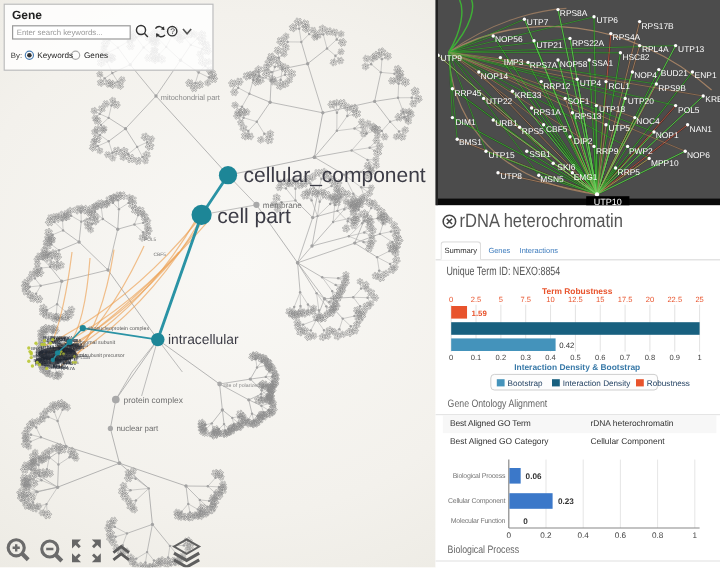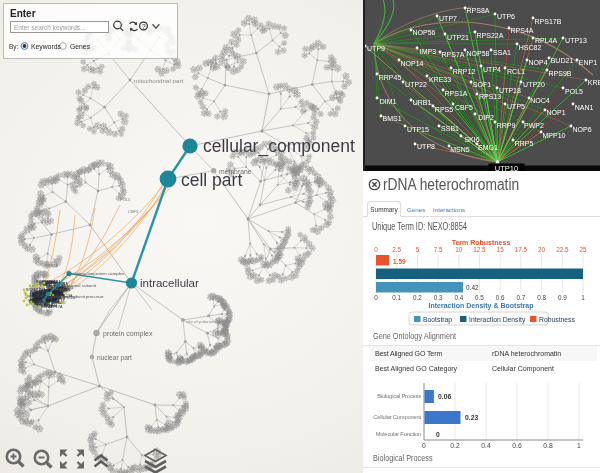--- a/index.html
+++ b/index.html
@@ -2130,21 +2130,21 @@
         <path d="M94.5,460.5 l6.5,-5 6.5,5"></path>
         <path d="M94.5,466.5 l6.5,-5 6.5,5"></path>
       </g>
       <g stroke="#5f5f5f" fill="none">
         <path d="M145,455.5 l10.5,-6 10.5,6 -10.5,6 z" stroke-width="1.6"></path>
         <path d="M145,461 l10.5,6 10.5,-6" stroke-width="2.6"></path>
         <path d="M145,466.5 l10.5,6 10.5,-6" stroke-width="2.6"></path>
       </g>
     </svg>
     <div id="searchbox">
-      <div class="title">Enter</div>
+      <div class="title">Gene</div>
       <input type="text" value="Enter search keywords..." readonly="" style="">
       <svg width="60" height="15" style="position:absolute;left:108px;top:15px" viewBox="0 0 60 15">
         <g stroke="#333" stroke-width="1.2" fill="none">
           <circle cx="5.5" cy="6" r="3.8"></circle>
             <line x1="8.3" y1="8.8" x2="11.2" y2="11.8"></line>
           <path d="M17.5,4.8 a4,4 0 0 1 7,1"></path>
             <path d="M25.5,10 a4,4 0 0 1 -7,-1"></path>
           <path d="M24.7,2.8 l0.3,3.1 -3,-0.6z" fill="#333" stroke="none"></path>
           <path d="M18.3,12.2 l-0.3,-3.1 3,0.6z" fill="#333" stroke="none"></path>
           <circle cx="31.5" cy="7" r="3.9"></circle>

